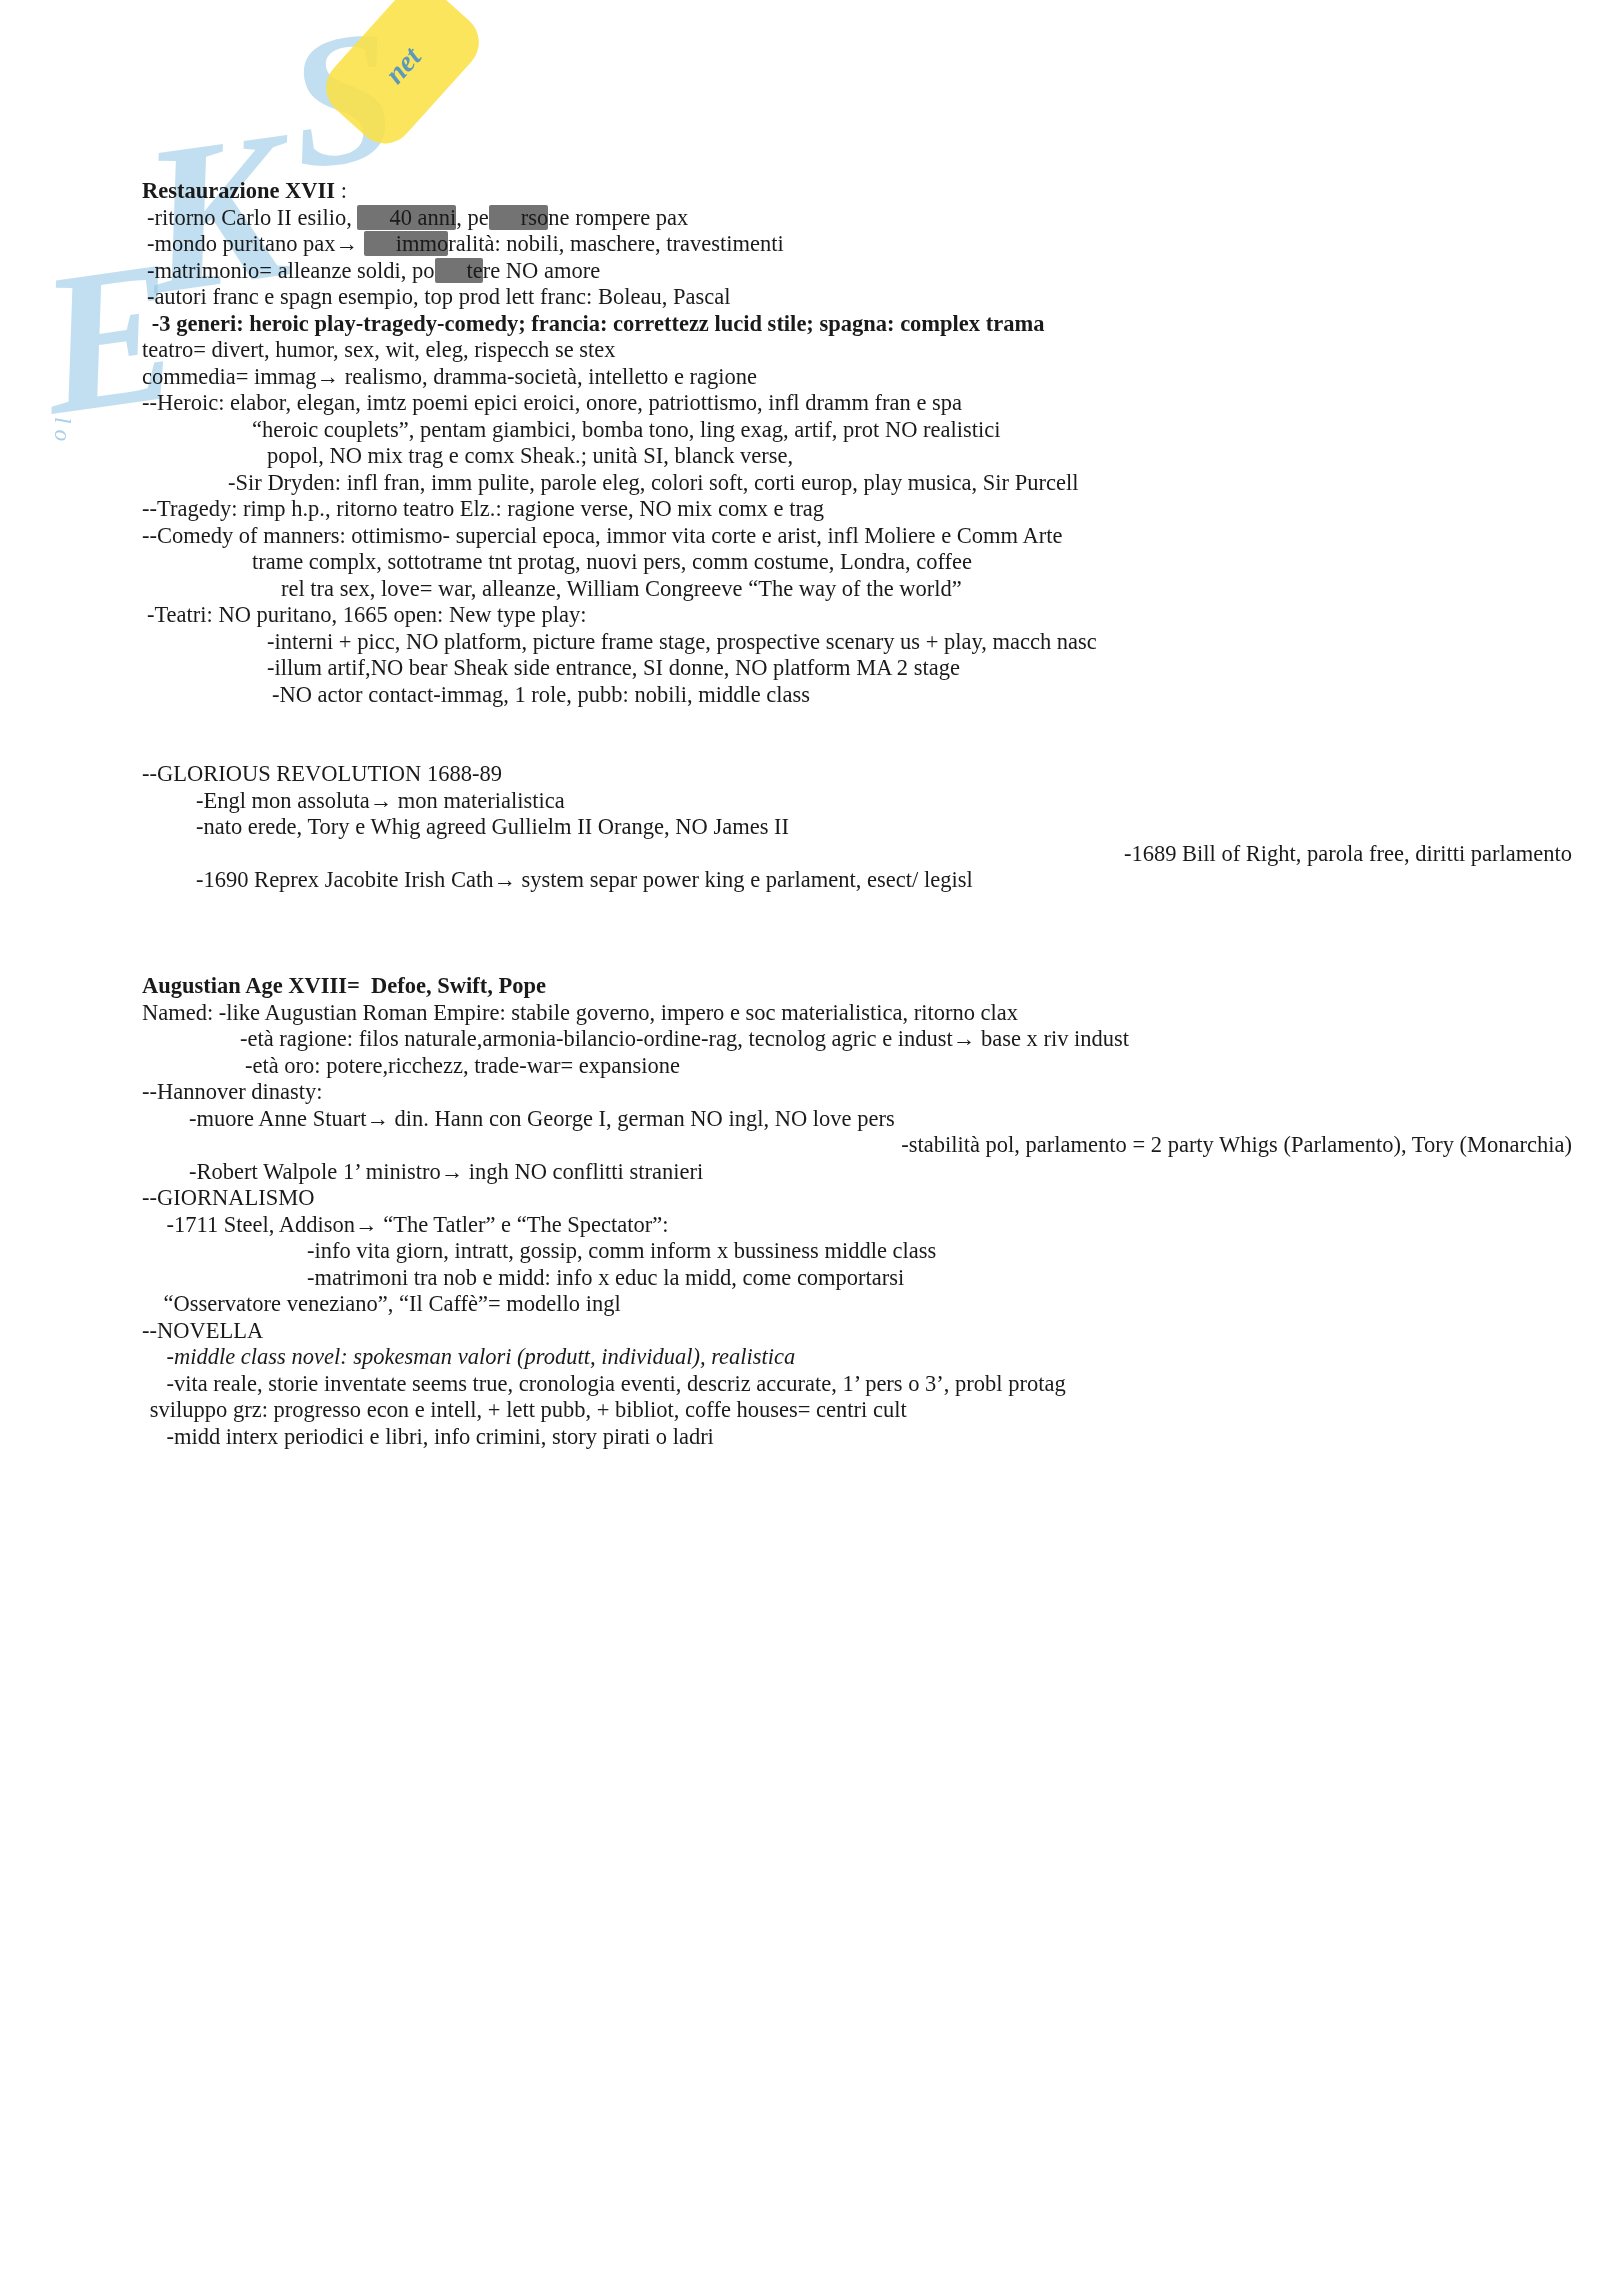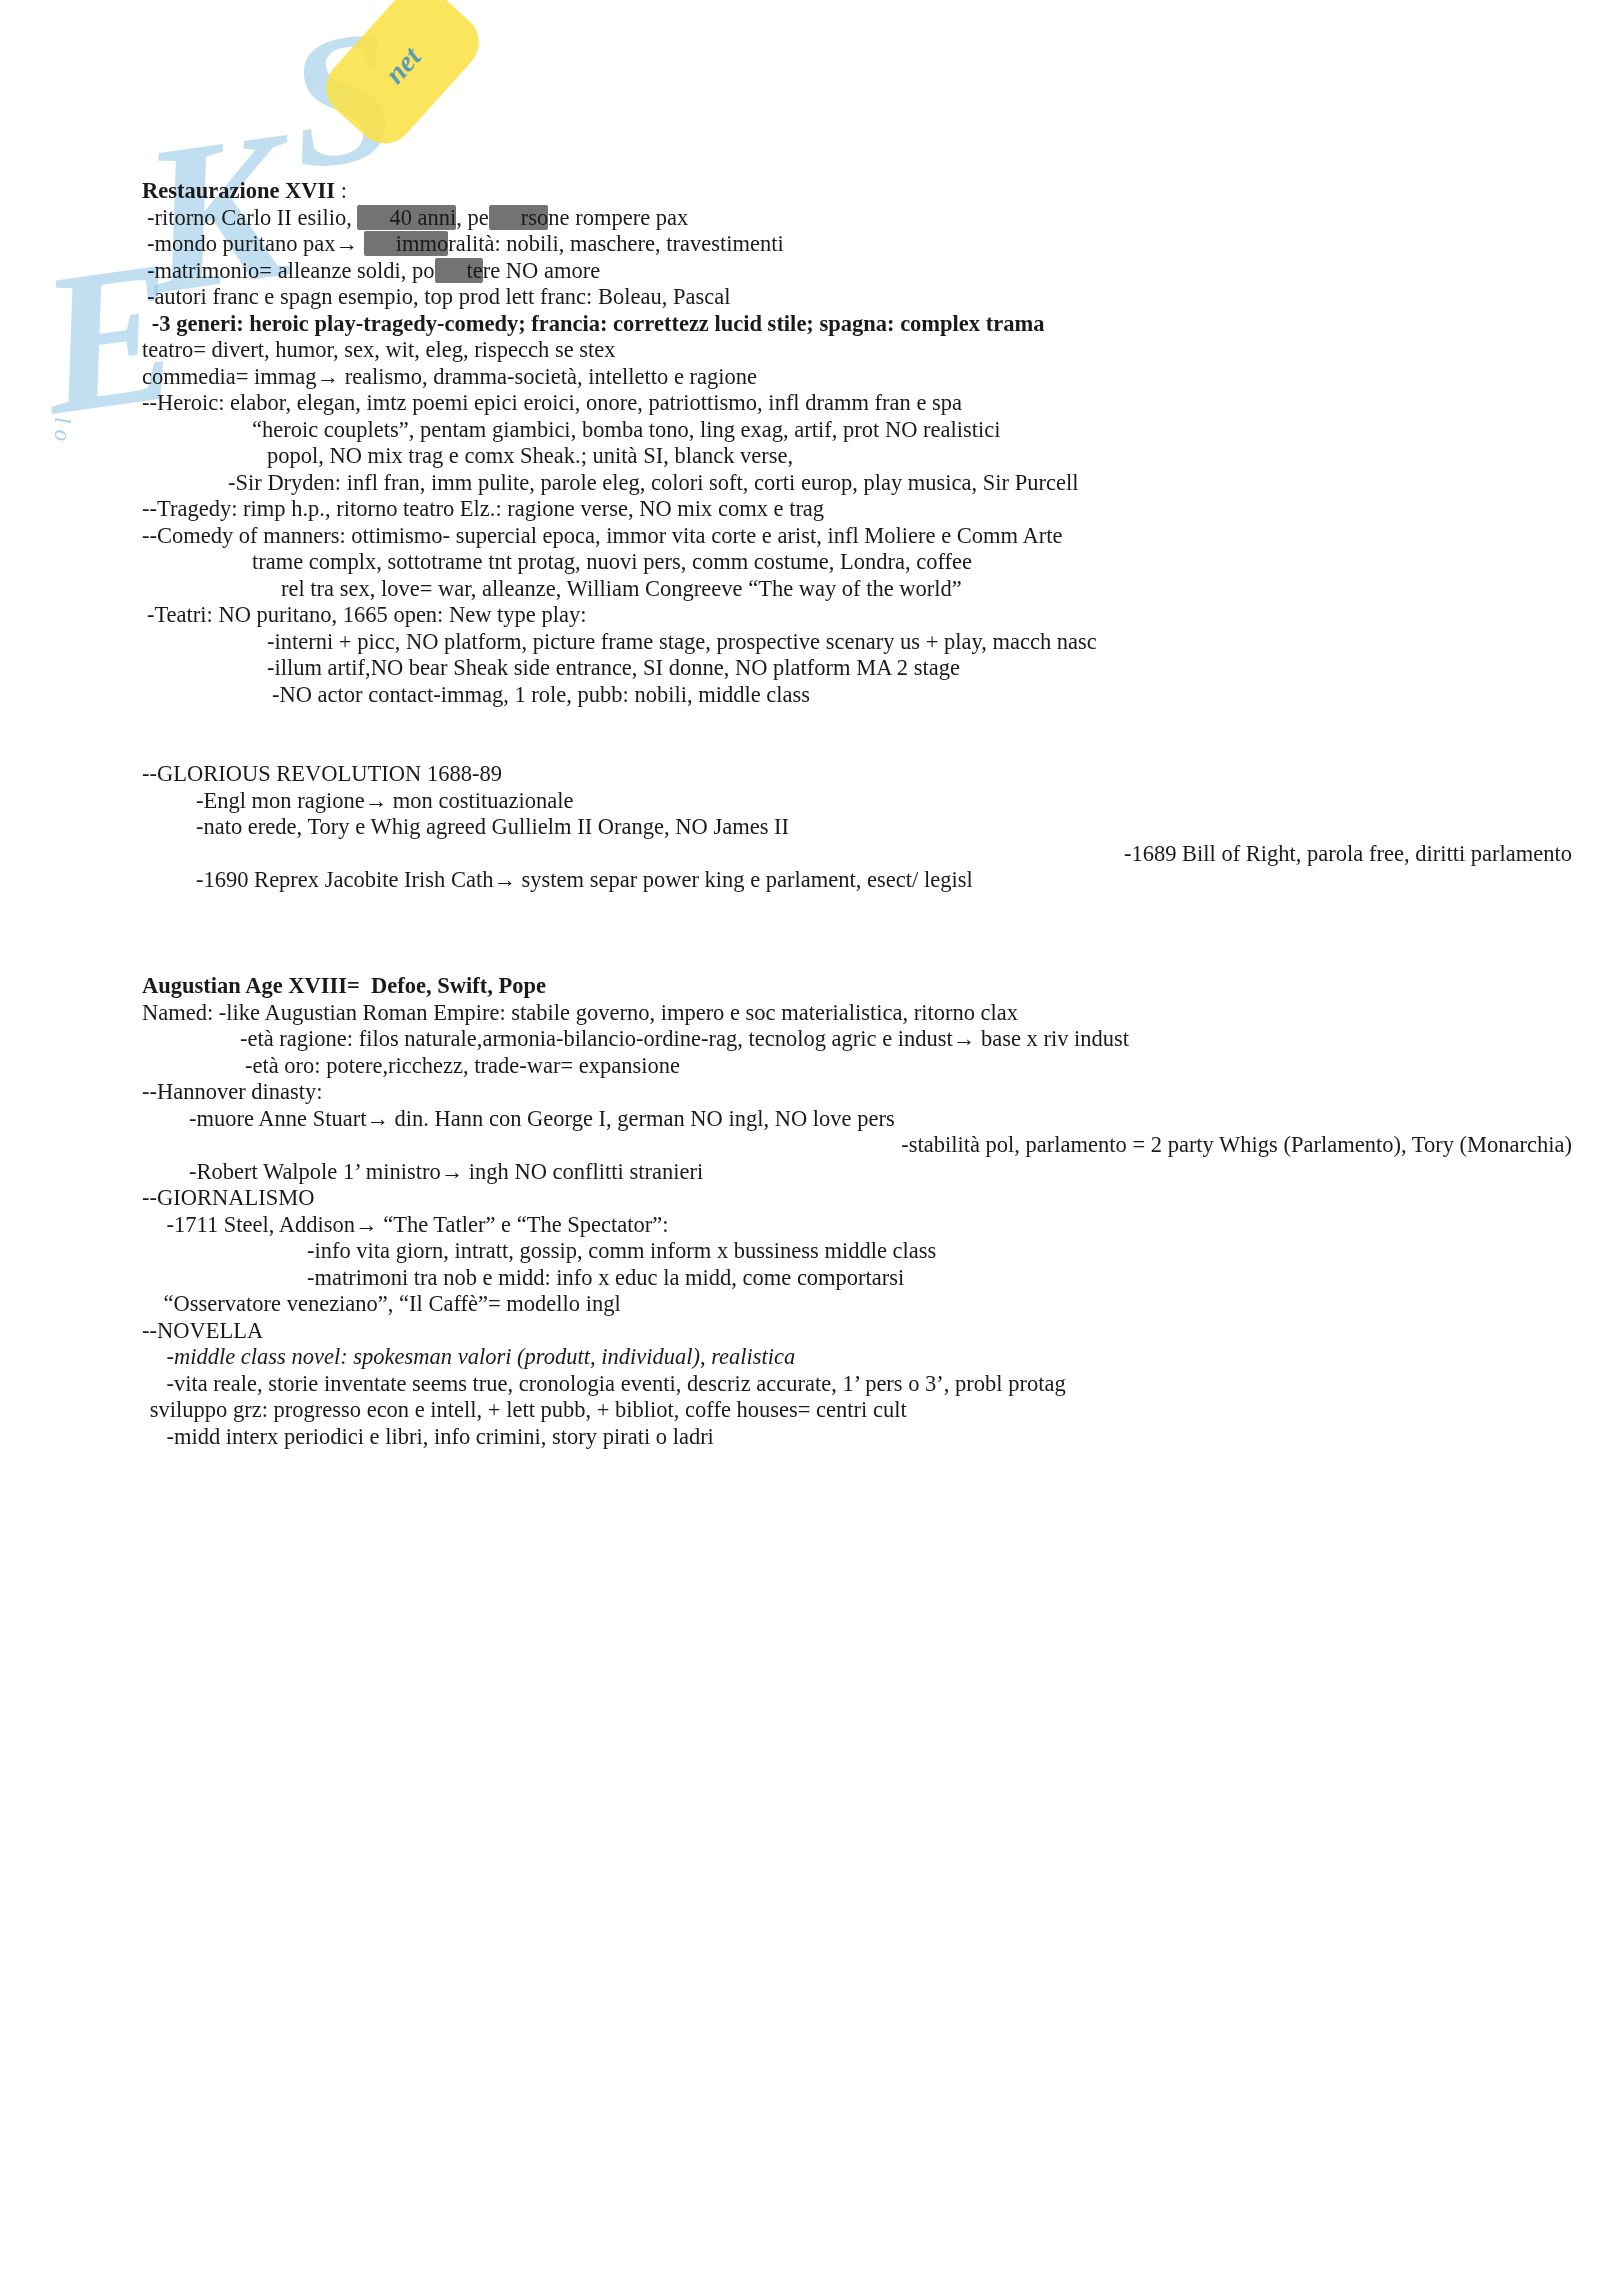--- a/index.html
+++ b/index.html
@@ -97,21 +97,21 @@
       <div class="line" style="padding-left: 0px;"><span>--Comedy of manners: ottimismo- supercial epoca, immor vita corte e arist, infl Moliere e Comm Arte</span></div>
       <div class="line" style="padding-left: 110px;"><span>trame complx, sottotrame tnt protag, nuovi pers, comm costume, Londra, coffee</span></div>
       <div class="line" style="padding-left: 139px;"><span>rel tra sex, love= war, alleanze, William Congreeve “The way of the world”</span></div>
       <div class="line" style="padding-left: 4.9px;"><span>-Teatri: NO puritano, 1665 open: New type play:</span></div>
       <div class="line" style="padding-left: 125px;"><span>-interni + picc, NO platform, picture frame stage, prospective scenary us + play, macch nasc</span></div>
       <div class="line" style="padding-left: 125px;"><span>-illum artif,NO bear Sheak side entrance, SI donne, NO platform MA 2 stage</span></div>
       <div class="line" style="padding-left: 130px;"><span>-NO actor contact-immag, 1 role, pubb: nobili, middle class</span></div>
       <div class="line blank"></div>
       <div class="line blank"></div>
       <div class="line" style="padding-left: 0px;"><span>--GLORIOUS REVOLUTION 1688-89</span></div>
-      <div class="line" style="padding-left: 54px;"><span>-Engl mon ragione→ mon costituazionale</span></div>
+      <div class="line" style="padding-left: 54px;"><span>-Engl mon assoluta→ mon materialistica</span></div>
       <div class="line" style="padding-left: 54px;"><span>-nato erede, Tory e Whig agreed Gullielm II Orange, NO James II</span></div>
       <div class="line" style="padding-left: 54px; text-align: right;"><span>-1689 Bill of Right, parola free, diritti parlamento</span></div>
       <div class="line" style="padding-left: 54px;"><span>-1690 Reprex Jacobite Irish Cath→ system separ power king e parlament, esect/ legisl</span></div>
       <div class="line blank"></div>
       <div class="line blank"></div>
       <div class="line blank"></div>
       <div class="line" style="padding-left: 0px;"><span class="bold">Augustian Age XVIII=  Defoe, Swift, Pope</span></div>
       <div class="line" style="padding-left: 0px;"><span>Named: -like Augustian Roman Empire: stabile governo, impero e soc materialistica, ritorno clax</span></div>
       <div class="line" style="padding-left: 98px;"><span>-età ragione: filos naturale,armonia-bilancio-ordine-rag, tecnolog agric e indust→ base x riv indust</span></div>
       <div class="line" style="padding-left: 103px;"><span>-età oro: potere,ricchezz, trade-war= expansione</span></div>

